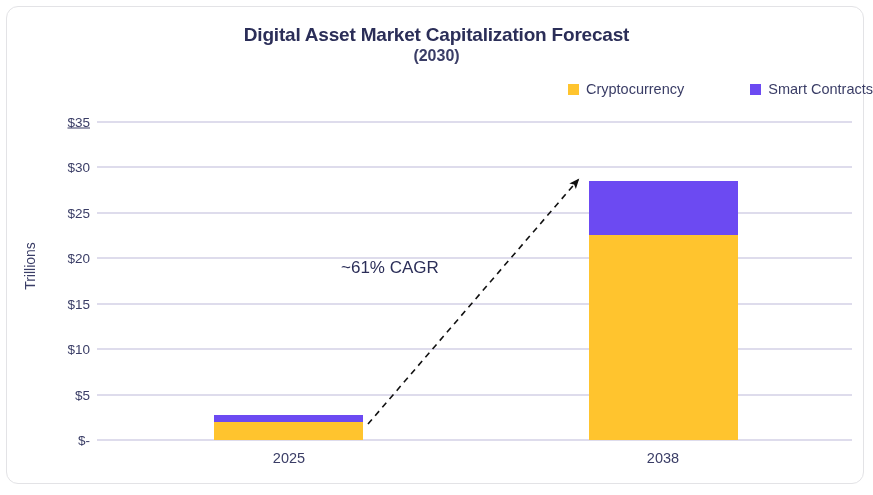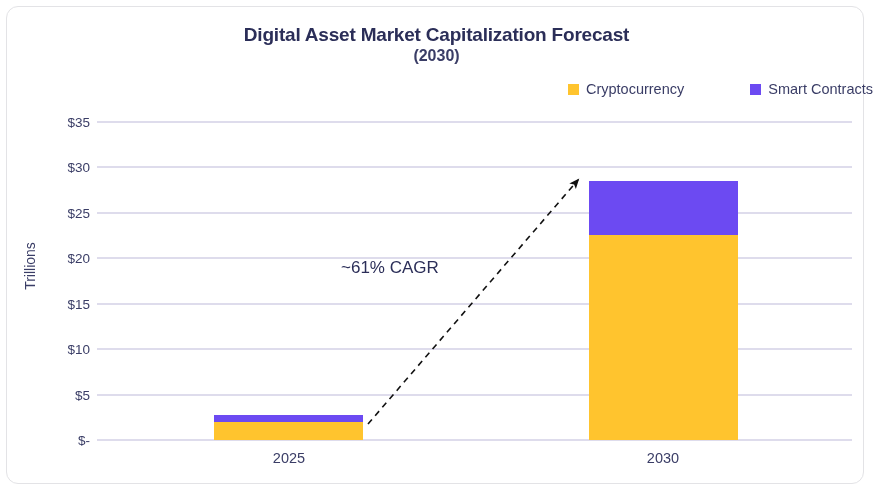--- a/index.html
+++ b/index.html
@@ -184,40 +184,40 @@
   <div class="axis-title">Trillions</div>
 
   <div class="ytick-wrap" id="ytick-wrap">
       <div class="ytick" style="top: 318px;">$-</div>
       <div class="ytick" style="top: 272.571px;">$5</div>
       <div class="ytick" style="top: 227.143px;">$10</div>
       <div class="ytick" style="top: 181.714px;">$15</div>
       <div class="ytick" style="top: 136.286px;">$20</div>
       <div class="ytick" style="top: 90.8571px;">$25</div>
       <div class="ytick" style="top: 45.4286px;">$30</div>
-      <div class="ytick" style="top: 0px;">$35</div>
+      <div class="ytick" style="top: 0px; text-decoration: underline;">$35</div>
     </div>
 
   <div class="plot" id="plot">
       <div class="baseline" style="top: 317px;"></div>
       <div class="gridline" style="top: 271.571px;"></div>
       <div class="gridline" style="top: 226.143px;"></div>
       <div class="gridline" style="top: 180.714px;"></div>
       <div class="gridline" style="top: 135.286px;"></div>
       <div class="gridline" style="top: 89.8571px;"></div>
       <div class="gridline" style="top: 44.4286px;"></div>
       <div class="gridline" style="top: -1px;"></div>
       <div class="bar-seg" style="left: 117px; width: 149px; top: 299.829px; height: 18.1714px; background: rgb(255, 196, 46);"></div>
       <div class="bar-seg" style="left: 117px; width: 149px; top: 293.014px; height: 6.81429px; background: rgb(108, 74, 242);"></div>
       <div class="bar-seg" style="left: 492px; width: 149px; top: 112.663px; height: 205.337px; background: rgb(255, 196, 46);"></div>
       <div class="bar-seg" style="left: 492px; width: 149px; top: 59.0571px; height: 53.6057px; background: rgb(108, 74, 242);"></div>
     </div>
 
   <div class="xtick" id="xtick-0" style="left:229px;">2025</div>
-  <div class="xtick" id="xtick-1" style="left:603px;">2030</div>
+  <div class="xtick" id="xtick-1" style="left:603px;">2038</div>
 
   <svg class="arrow-svg" viewBox="0 0 873 495">
     <defs>
       <marker id="arrowhead" markerWidth="7" markerHeight="7" refX="5.2" refY="3" orient="auto">
         <path d="M0,0.3 L6.4,3 L0,5.7 L1.5,3 Z" fill="#111111"></path>
       </marker>
     </defs>
     <line x1="368" y1="424" x2="578" y2="180" stroke="#111111" stroke-width="1.6" stroke-dasharray="6,5" marker-end="url(#arrowhead)"></line>
   </svg>
 

